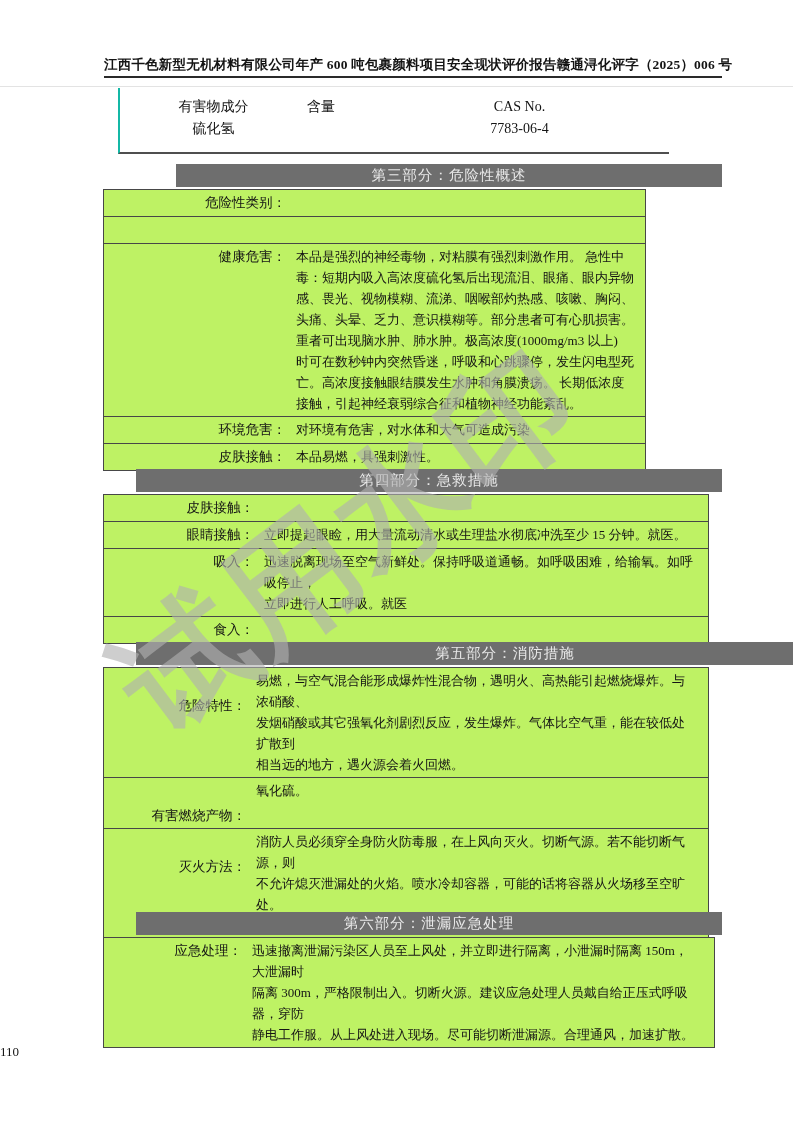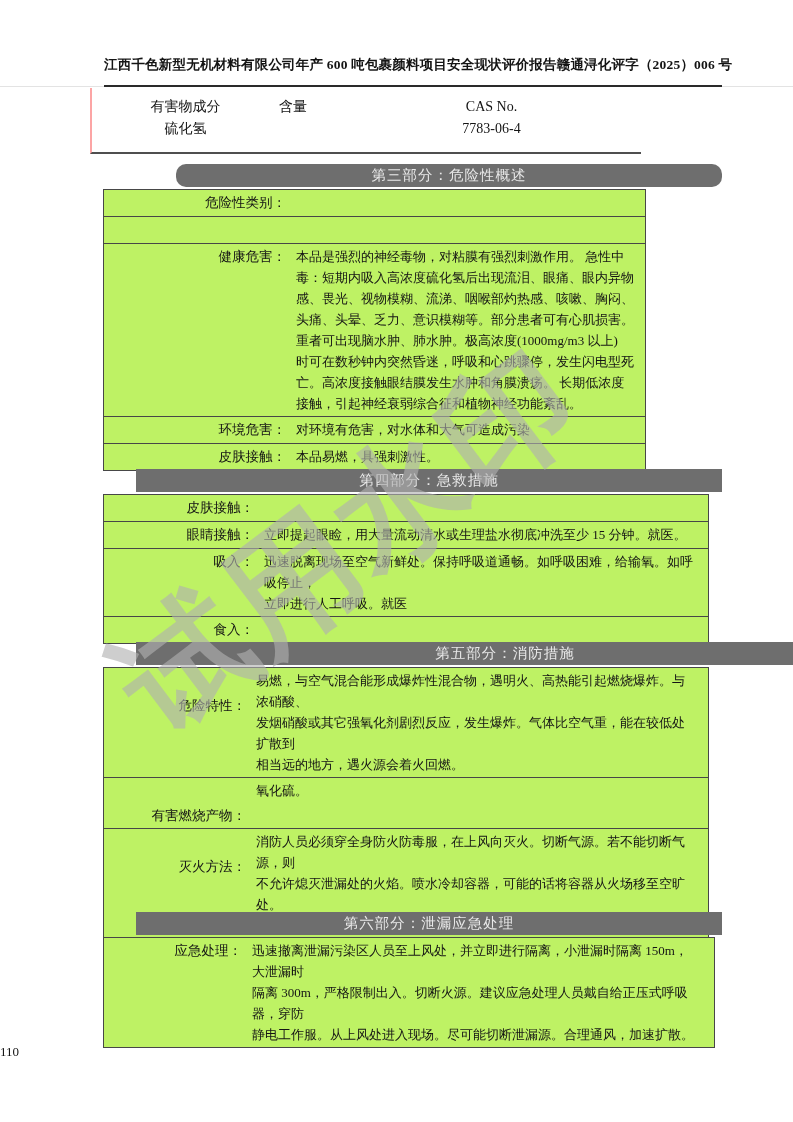--- a/index.html
+++ b/index.html
@@ -6,38 +6,38 @@
   .page{
     position:relative;width:793px;height:1122px;background:#ffffff;overflow:hidden;
     font-family:"Liberation Serif","DejaVu Serif",serif;color:#141414;
   }
   .hairline{position:absolute;left:0;top:86px;width:793px;height:1px;background:#e3e3e3;}
   
   .hdr{
     position:absolute;left:104px;top:56px;width:618px;
     display:flex;justify-content:space-between;align-items:flex-end;
     font-weight:bold;font-size:13.5px;letter-spacing:0.2px;
-    border-bottom:2px solid #2a2a2a;padding-bottom:11px;white-space:nowrap;
+    border-bottom:2px solid #2a2a2a;padding-bottom:2px;white-space:nowrap;
   }
   
   .comp-table{
-    position:absolute;left:90px;top:88px;width:549px;
-    border-left:2px solid #fca5a5;border-bottom:2px solid #4f4f4f;
+    position:absolute;left:118px;top:88px;width:549px;
+    border-left:2px solid #14b8a6;border-bottom:2px solid #4f4f4f;
     padding:8px 0 12px 0;font-size:14px;
   }
   .ct-row{display:flex;line-height:22px;}
   .ct-c1{width:187px;text-align:center;}
   .ct-c2{width:125px;text-align:left;}
   .ct-c3{width:175px;text-align:center;}
   
   .banner{
     position:absolute;height:23px;line-height:23px;background:#6e6e6e;color:#e9e9e9;
     text-align:center;font-size:14.5px;letter-spacing:1px;
   }
-  .b3{left:176px;top:164px;width:546px;border-radius:10px;}
+  .b3{left:176px;top:164px;width:546px;}
   .b4{left:136px;top:469px;width:586px;}
   .b5{left:136px;top:642px;width:650px;padding-left:44px;}
   .b6{left:136px;top:912px;width:586px;}
   
   .sec{position:absolute;left:103px;border:1px solid #474747;background:#bef264;}
   .s3{top:189px;width:541px;}
   .s4{top:494px;width:604px;}
   .s5{top:667px;width:604px;}
   .s6{top:937px;width:610px;}
   .row{display:flex;padding:2px 0;min-height:22px;}

